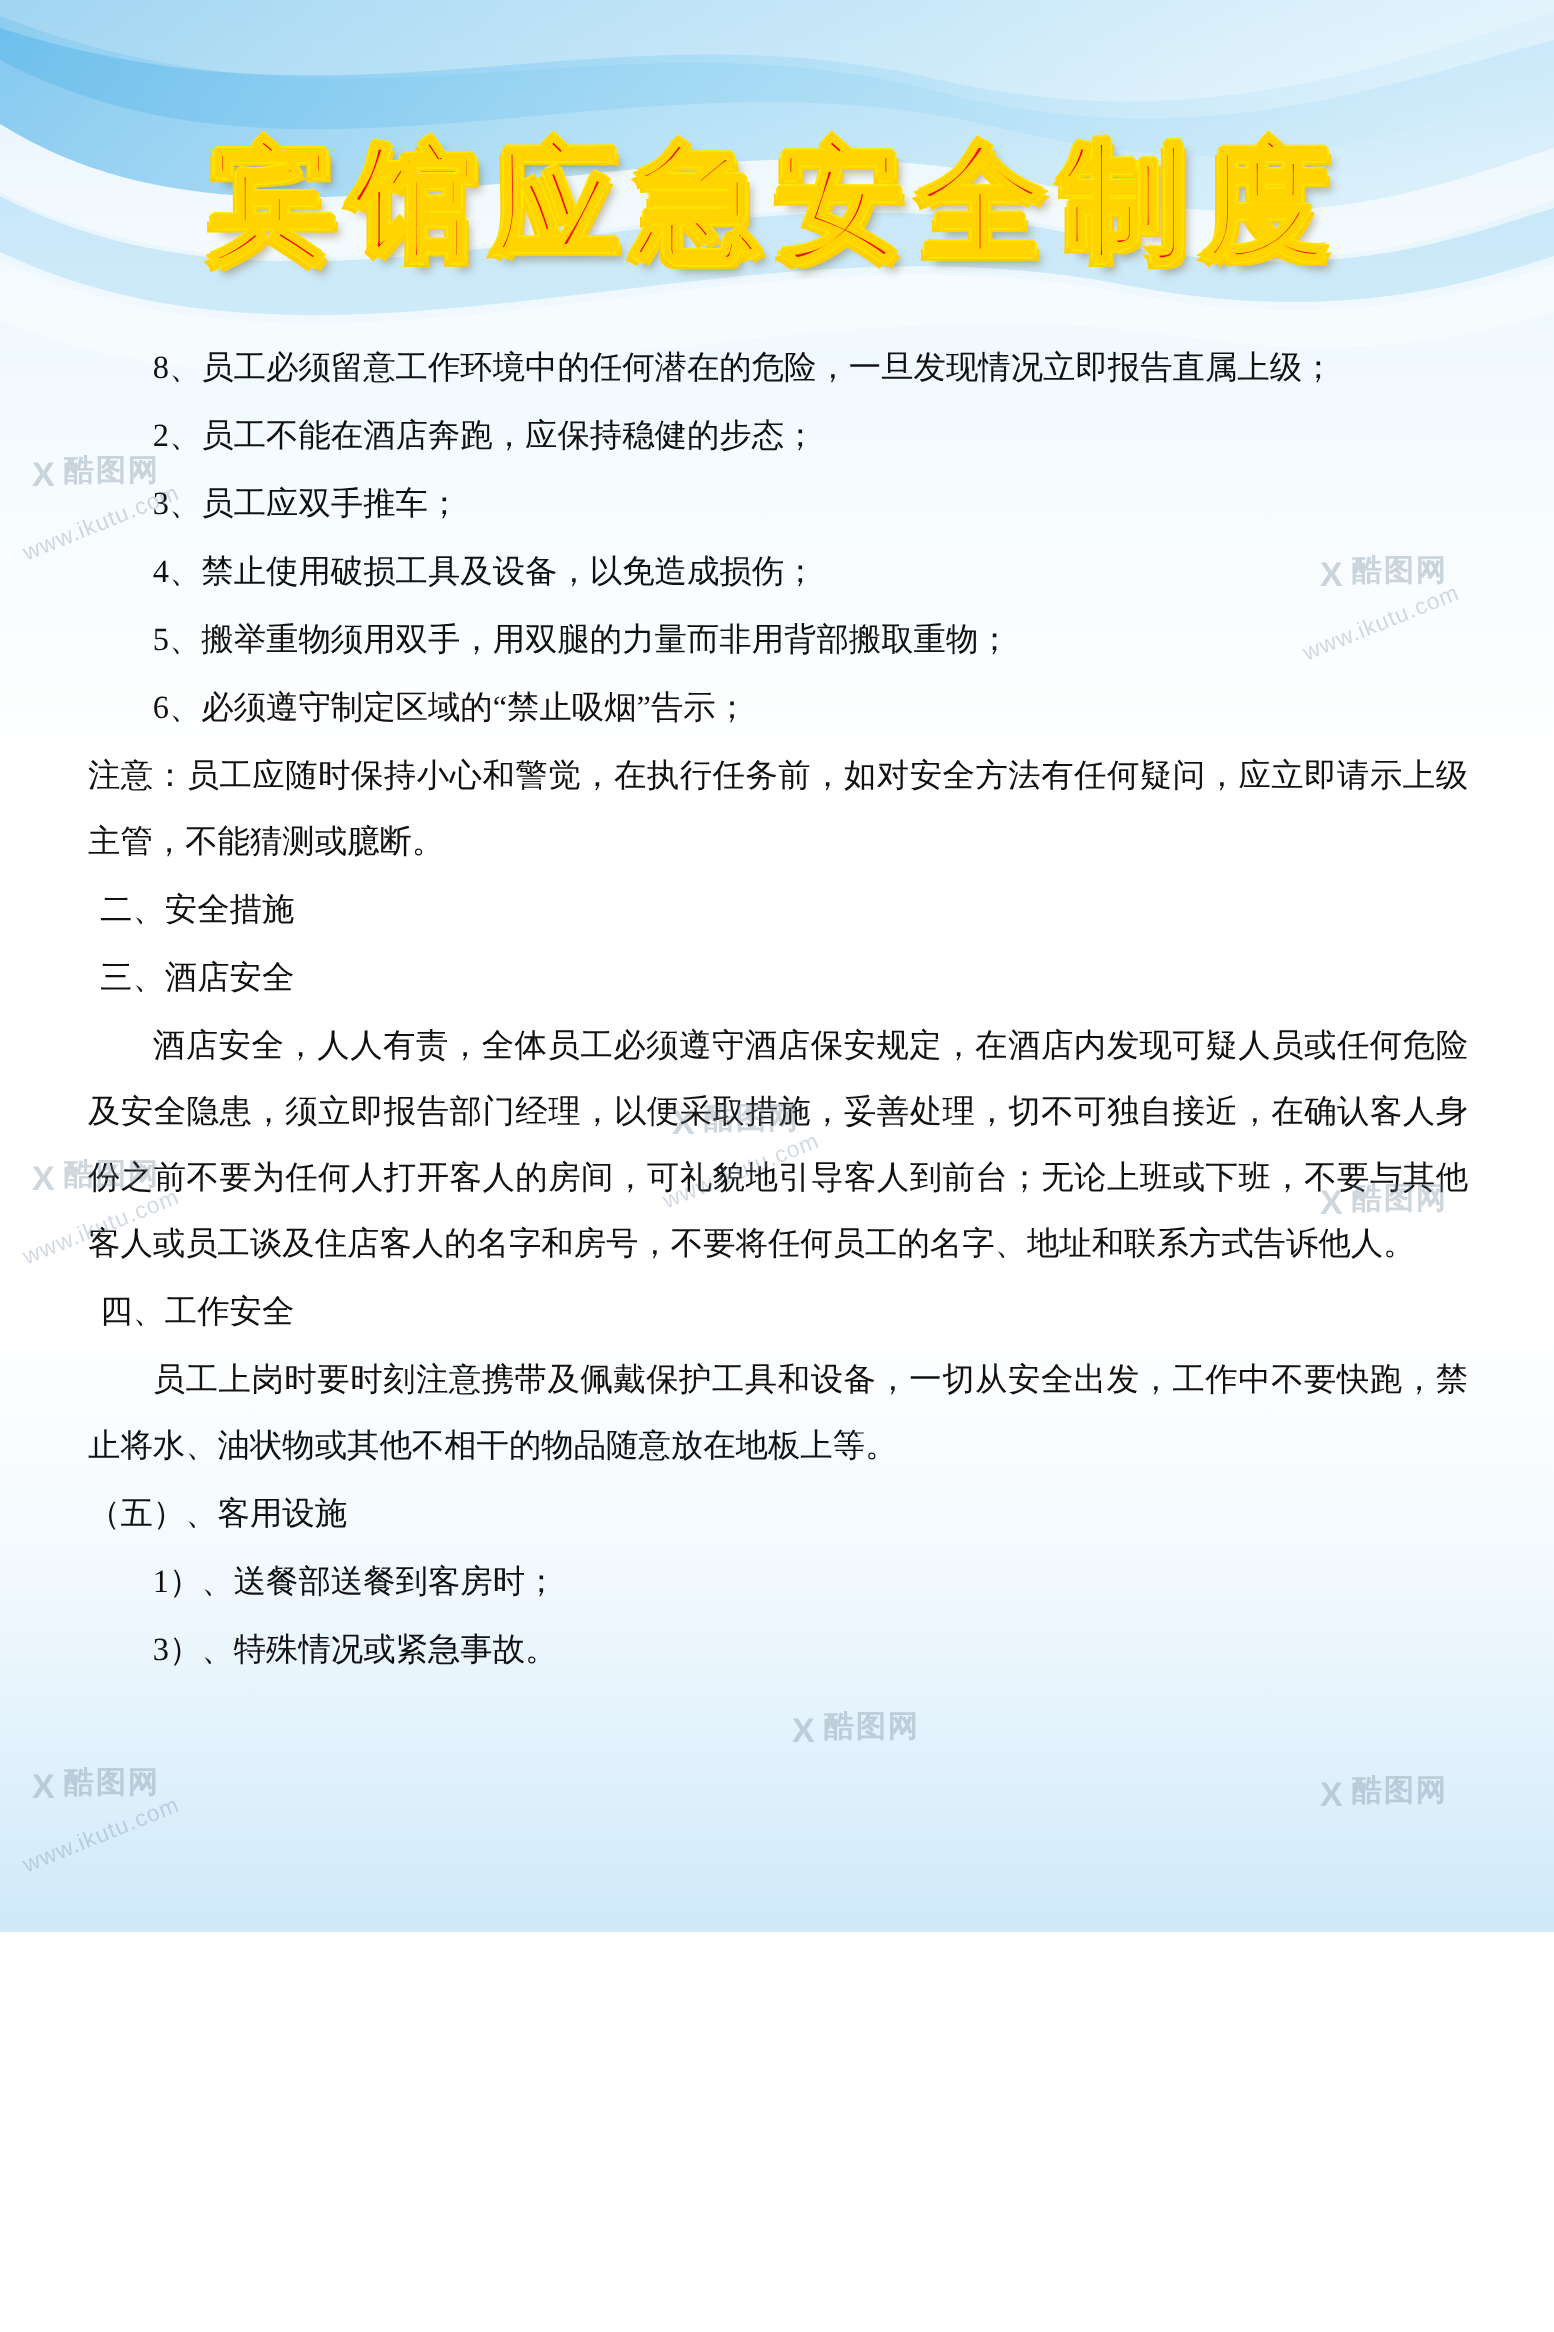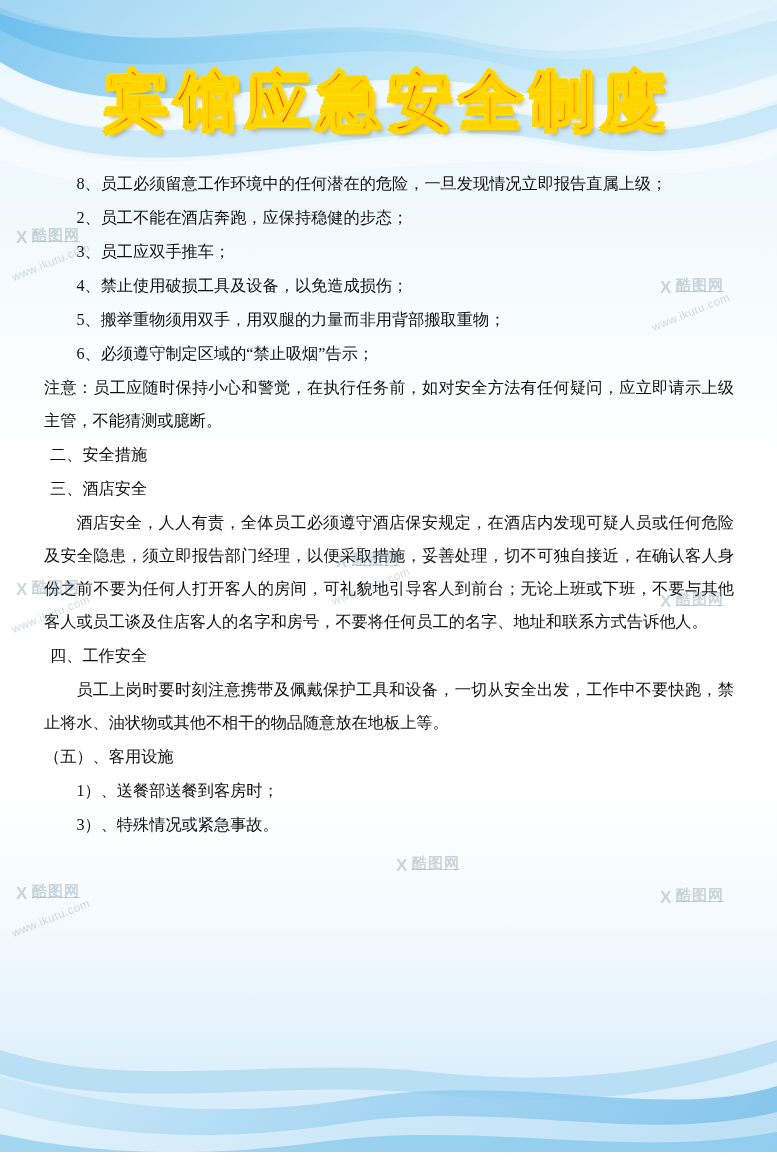--- a/index.html
+++ b/index.html
@@ -9,21 +9,21 @@
   body {
     width: 777px;
     height: 1166px;
     background: #ffffff;
     font-family: "Liberation Serif", "DejaVu Serif", serif;
     overflow: hidden;
   }
   .poster {
     position: relative;
     width: 777px;
-    height: 1152px;
+    height: 966px;
     overflow: hidden;
     background: linear-gradient(180deg,
         #ddeffb 0%,
         #eaf6fd 10%,
         #f5fbfe 24%,
         #ffffff 40%,
         #ffffff 68%,
         #f4fafe 80%,
         #e3f2fc 90%,
         #cfe9f9 100%);
@@ -101,21 +101,20 @@
     color: rgba(120,140,160,0.30);
     font-family: "Liberation Sans", sans-serif;
     white-space: nowrap;
     user-select: none;
   }
   .wm-logo {
     font-size: 15px;
     font-weight: bold;
     letter-spacing: 1px;
     color: rgba(110,130,150,0.33);
-    text-decoration: underline;
   }
   .wm-url {
     font-size: 11.5px;
     letter-spacing: 0.5px;
     color: rgba(120,140,160,0.33);
     transform: rotate(-22deg);
     transform-origin: left top;
   }
   .wm-x {
     font-size: 17px;

